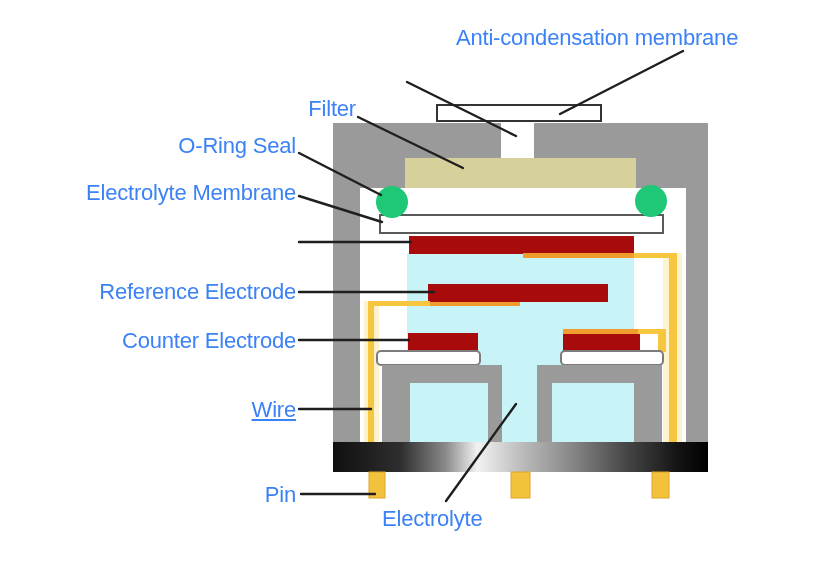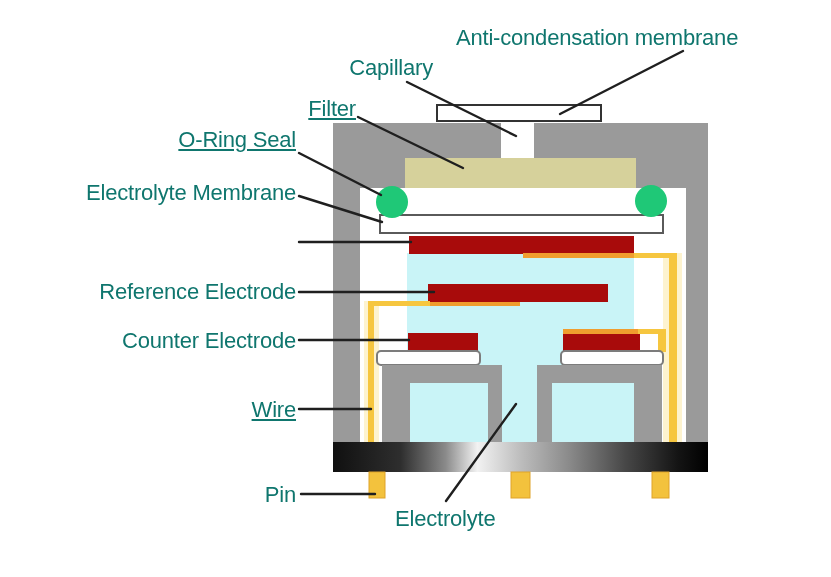--- a/index.html
+++ b/index.html
@@ -8,21 +8,21 @@
     width:831px;height:577px;
     background:#fff;
     font-family:"Liberation Sans", sans-serif;
     overflow:hidden;
   }
   .canvas svg{position:absolute;left:0;top:0;}
   .lbl{
     position:absolute;
     font-size:22px;
     line-height:24px;
-    color:#0f766e;
+    color:#3b82f6;
     white-space:nowrap;
     letter-spacing:-0.2px;
   }
 </style>
 </head>
 <body>
 
 <div class="canvas">
 
   <svg width="831" height="577" viewBox="0 0 831 577">
@@ -98,23 +98,22 @@
       <line x1="299" y1="242" x2="411" y2="242"></line>
       <line x1="299" y1="292" x2="434" y2="292"></line>
       <line x1="299" y1="340" x2="409" y2="340"></line>
       <line x1="299" y1="409" x2="371" y2="409"></line>
       <line x1="301" y1="494" x2="375" y2="494"></line>
       <line x1="446" y1="501" x2="516" y2="404"></line>
     </g>
   </svg>
 
   <div class="lbl" style="left:456px;top:26px;">Anti-condensation membrane</div>
-  <div class="lbl" style="right:398px;top:56px;">Capillary</div>
-  <div class="lbl" style="right:475px;top:97px;text-decoration:underline;">Filter</div>
-  <div class="lbl" style="right:535px;top:128px;text-decoration:underline;">O-Ring Seal</div>
+  <div class="lbl" style="right:475px;top:97px;">Filter</div>
+  <div class="lbl" style="right:535px;top:134px;">O-Ring Seal</div>
   <div class="lbl" style="right:535px;top:181px;">Electrolyte Membrane</div>
   <div class="lbl" style="right:535px;top:329px;">Counter Electrode</div>
   <div class="lbl" style="right:535px;top:280px;">Reference Electrode</div>
   <div class="lbl" style="right:535px;top:398px;text-decoration:underline;">Wire</div>
   <div class="lbl" style="right:535px;top:483px;margin-left:29px;">Pin</div>
-  <div class="lbl" style="left:382px;top:507px;margin-left:13px;">Electrolyte</div>
+  <div class="lbl" style="left:382px;top:507px;">Electrolyte</div>
 
 </div>
 
 </body></html>

